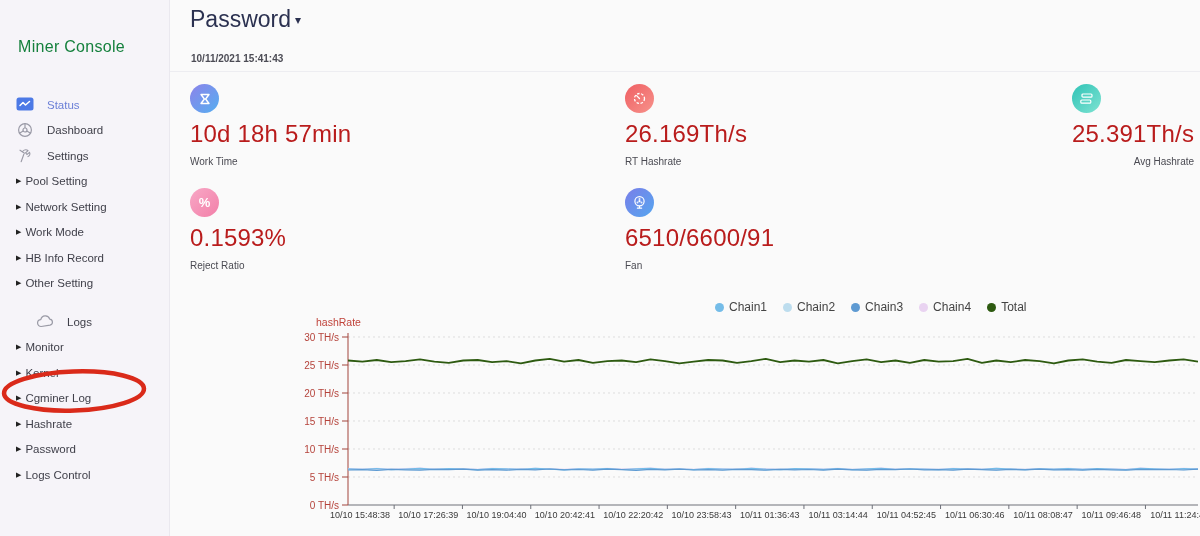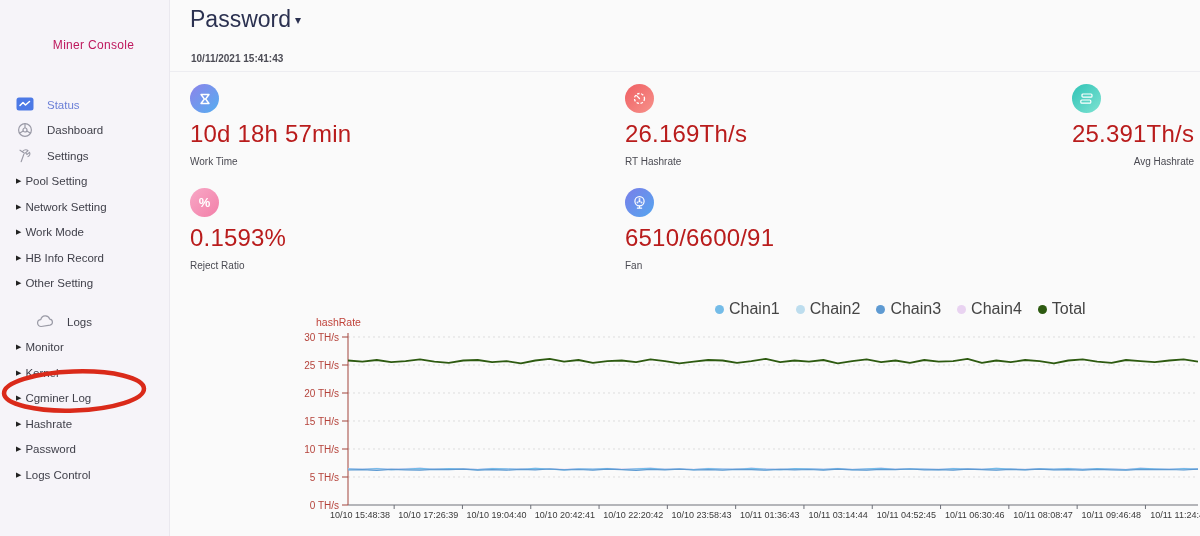--- a/index.html
+++ b/index.html
@@ -1,21 +1,21 @@
 <!DOCTYPE html>
 <html><head>
 <meta charset="utf-8">
 <style>
   * { margin:0; padding:0; box-sizing:border-box; }
   html,body { width:1200px; height:536px; font-family:"Liberation Sans", sans-serif; background:#fafafa; overflow:hidden; }
   #app { position:relative; width:1200px; height:536px; background:#fafafa; }
 
   
   #sidebar { position:absolute; left:0; top:0; width:170px; height:536px; background:#f6f4f9; border-right:1px solid #eae8ef; }
-  .side-title { padding:38px 0 0 18px; font-size:12px; color:#be185d; letter-spacing:.3px;text-align:center; }
+  .side-title { padding:38px 0 0 18px; font-size:16px; color:#15803d; letter-spacing:.3px; }
   #nav { position:absolute; left:0; top:92px; width:170px; }
   .nav-item { display:flex; align-items:center; height:25.5px; cursor:pointer;text-align:center; }
   .nav-item.top { padding-left:16px; }
   .nav-item.sub { padding-left:16px; }
   .nav-item.gap { margin-top:13px;padding-left:36px; }
   .nav-icon { width:18px; height:18px; margin-right:13px; display:flex; align-items:center; justify-content:center; flex:0 0 18px; }
   .nav-label { font-size:11.5px; color:#3f3f49; }
   .nav-item.active .nav-label { color:#6b7fd7; }
   .tri { font-size:7px; color:#222; margin-right:4px; transform:translateY(-0.5px); }
   #red-ellipse { position:absolute; left:-2px; top:367px; pointer-events:none; }
@@ -37,21 +37,21 @@
   .g-teal      { background:linear-gradient(135deg,#2fc3b6,#7fe3d2); }
   .g-pink      { background:linear-gradient(135deg,#f8a8c6,#f27fa8); }
   .g-blueviolet{ background:linear-gradient(135deg,#7a7ee9,#55a6ef); }
   .pct-glyph { color:#fff; font-size:13px; font-weight:bold; }
 
   
   #chart { position:absolute; left:0; top:290px; width:1030px; height:246px; }
   #legend { position:absolute; left:545px; top:10px; display:flex; align-items:center; }
   .leg-item { display:flex; align-items:center; margin-right:16px; cursor:pointer; }
   .leg-dot { width:9px; height:9px; border-radius:50%; margin-right:5px; }
-  .leg-lab { font-size:16px; color:#444; }
+  .leg-lab { font-size:12px; color:#444; }
   #ytitle { position:absolute; left:146px; top:26px; font-size:10.5px; color:#c0433b; }
   #chart-svg { position:absolute; left:0; top:0; }
 </style>
 </head>
 <body>
 
 <div id="app">
 
   <div id="sidebar">
     <div class="side-title">Miner Console</div>

